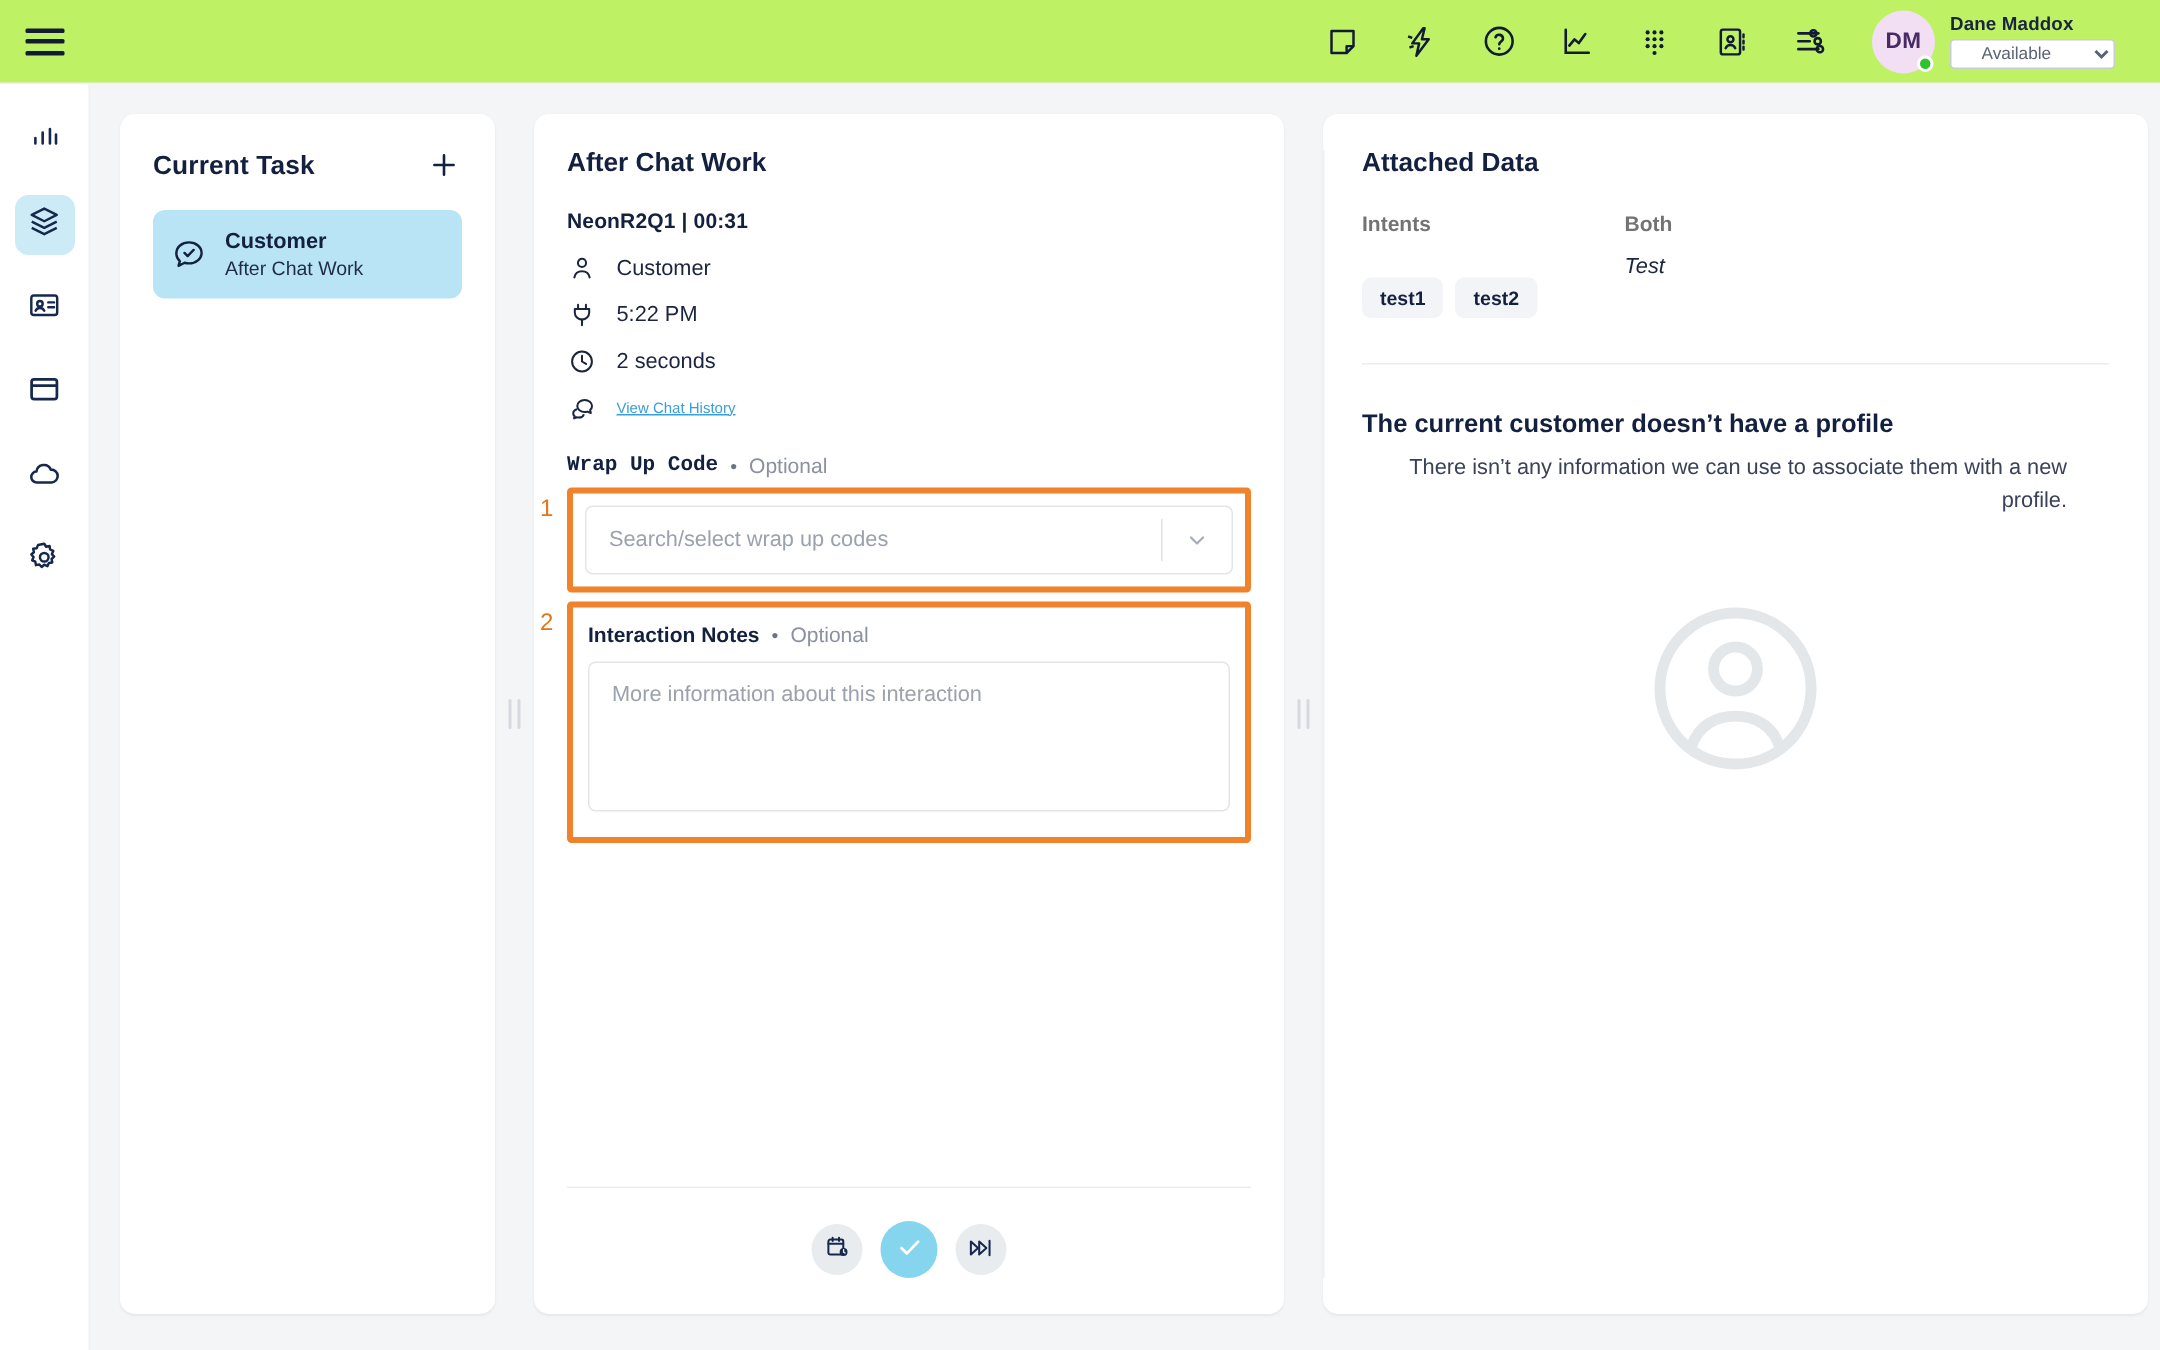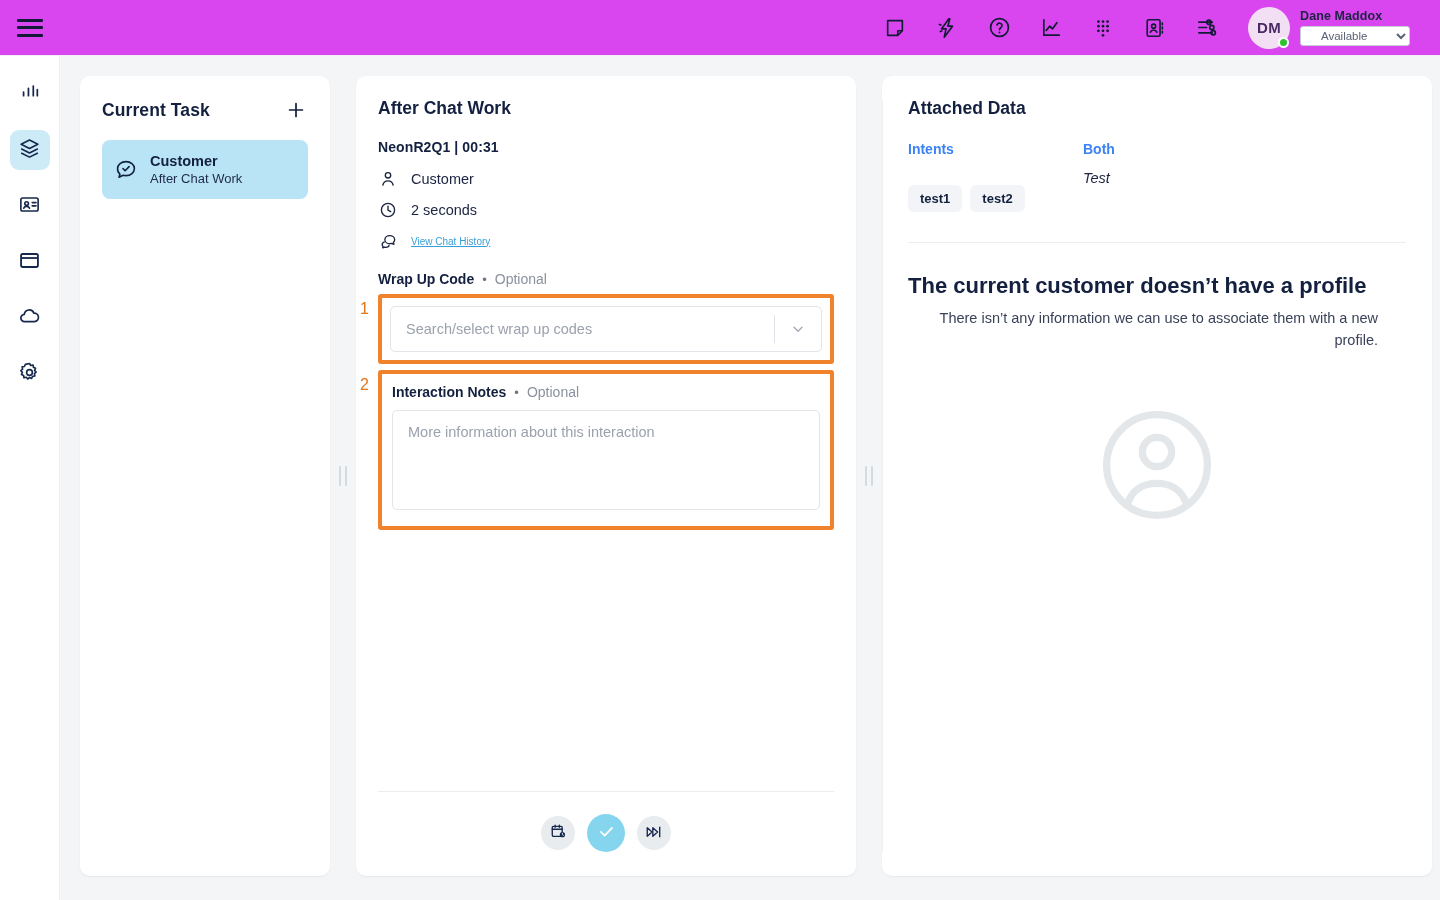--- a/index.html
+++ b/index.html
@@ -8,21 +8,21 @@
     font-family: "Liberation Sans", sans-serif;
     background: #f4f5f7;
     overflow: hidden;
     -webkit-font-smoothing: antialiased;
   }
   .app { position: relative; width: 1440px; height: 900px; }
 
   
   .topbar {
     position: absolute; left: 0; top: 0; width: 1440px; height: 56px;
-    background: #d946ef; display: flex; align-items: center;
+    background: #bef264; display: flex; align-items: center;
     border-bottom: 1px solid #eef0f3; z-index: 5;
   }
   .hamburger {
     width: 26px; height: 18px; margin-left: 17px;
     display: flex; flex-direction: column; justify-content: space-between;
     cursor: pointer;
   }
   .hamburger span { display: block; height: 3px; border-radius: 1px; background: #121b35; }
 
   .top-icons { margin-left: auto; display: flex; align-items: center; gap: 26px; padding-right: 6px; }
@@ -99,21 +99,21 @@
   .panel-work { width: 500px; padding: 22px 22px 0 22px; display: flex; flex-direction: column; position: relative; }
   .work-title { font-size: 17.5px; font-weight: bold; color: #13203f; }
   .work-sub { margin-top: 20px; font-size: 14px; font-weight: bold; color: #13203f; letter-spacing: .1px; }
   .meta-list { margin-top: 14px; display: flex; flex-direction: column; gap: 11px; }
   .meta-row { display: flex; align-items: center; gap: 13px; }
   .meta-ic { width: 20px; height: 20px; color: #1b2440; display: flex; align-items: center; justify-content: center; flex: 0 0 20px; }
   .meta-tx { font-size: 14.5px; color: #1b2440; }
   .meta-link { font-size: 10px; color: #3a9fd8; text-decoration: underline; cursor: pointer; }
 
   .field-label { margin-top: 20px; font-size: 14px; color: #13203f; display: flex; align-items: center; gap: 8px; }
-  .field-label b { font-weight: bold; }
+  .field-label b { font-weight: bold; font-family: Liberation Mono, monospace; }
   .dot-sep { color: #6c7485; font-size: 13px; }
   .optional { color: #8b919f; font-weight: normal; }
 
   .hl-box { position: relative; border: 4px solid #f0822b; border-radius: 3px; }
   .hl-num {
     position: absolute; left: -22px; top: 2px; font-size: 16px; color: #e2761b;
     font-family: "Liberation Sans", sans-serif;
   }
 
   .wrap-hl { margin-top: 7px; padding: 8px; }
@@ -144,29 +144,29 @@
     border: none;
   }
   .circ-btn.primary { width: 38px; height: 38px; background: #86d5ee; color: #ffffff; }
 
   
   .panel-data { flex: 1; padding: 22px 26px 0 26px; position: relative; }
   .data-title { font-size: 17.5px; font-weight: bold; color: #13203f; }
   .data-cols { margin-top: 22px; display: flex; }
   .data-col { display: flex; flex-direction: column; }
   .data-col.first { width: 175px; }
-  .data-key { font-size: 14px; font-weight: bold; color: #3b82f6; }
+  .data-key { font-size: 14px; font-weight: bold; color: #737373; }
   .tag-row { margin-top: 28px; display: flex; gap: 8px; }
   .tag {
     background: #f2f4f7; border-radius: 6px; padding: 6px 12px;
     font-size: 13px; font-weight: bold; color: #13203f;
   }
   .data-val { margin-top: 13px; font-size: 14.5px; color: #1b2440; font-style: italic; }
   .data-sep { margin-top: 30px; height: 1px; background: #ecedf1; }
-  .profile-head { margin-top: 30px; font-size: 22px; font-weight: bold; color: #13203f; }
+  .profile-head { margin-top: 30px; font-size: 17px; font-weight: bold; color: #13203f; }
   .profile-sub { margin-top: 9px; font-size: 14.5px; color: #3a4259; line-height: 1.5; max-width: 470px; text-align: right; }
   .profile-avatar { margin-top: 48px; display: flex; justify-content: center; }
   .side-line { position: absolute; left: 0; top: 24px; bottom: 24px; width: 1px; background: #eef0f3; }
 </style>
 </head>
 <body>
 
 <div class="app">
 
   <div class="topbar">
@@ -338,20 +338,30 @@
 
       <div class="meta-list">
         <div class="meta-row">
           <span class="meta-ic">
             <svg width="18" height="18" viewBox="0 0 24 24" fill="none" stroke="currentColor" stroke-width="1.8">
               <circle cx="12" cy="7" r="3.6"></circle>
               <path d="M5.2 20c.7-3.6 3.4-5.5 6.8-5.5s6.1 1.9 6.8 5.5" stroke-linecap="round"></path>
             </svg>
           </span>
           <span class="meta-tx">Customer</span>
+        </div>
+        <div class="meta-row">
+          <span class="meta-ic">
+            <svg width="18" height="18" viewBox="0 0 24 24" fill="none" stroke="currentColor" stroke-width="1.8" stroke-linecap="round">
+              <path d="M8.5 3v3.3M15.5 3v3.3"></path>
+              <path d="M5.6 6.6h12.8v3.1a6.4 6.4 0 01-12.8 0V6.6z" stroke-linejoin="round"></path>
+              <path d="M12 16.1V21"></path>
+            </svg>
+          </span>
+          <span class="meta-tx">5:22 PM</span>
         </div>
         <div class="meta-row">
           <span class="meta-ic">
             <svg width="18" height="18" viewBox="0 0 24 24" fill="none" stroke="currentColor" stroke-width="1.8">
               <circle cx="12" cy="12" r="8.8"></circle>
               <path d="M12 6.8V12l3.6 2.2" stroke-linecap="round"></path>
             </svg>
           </span>
           <span class="meta-tx">2 seconds</span>
         </div>

